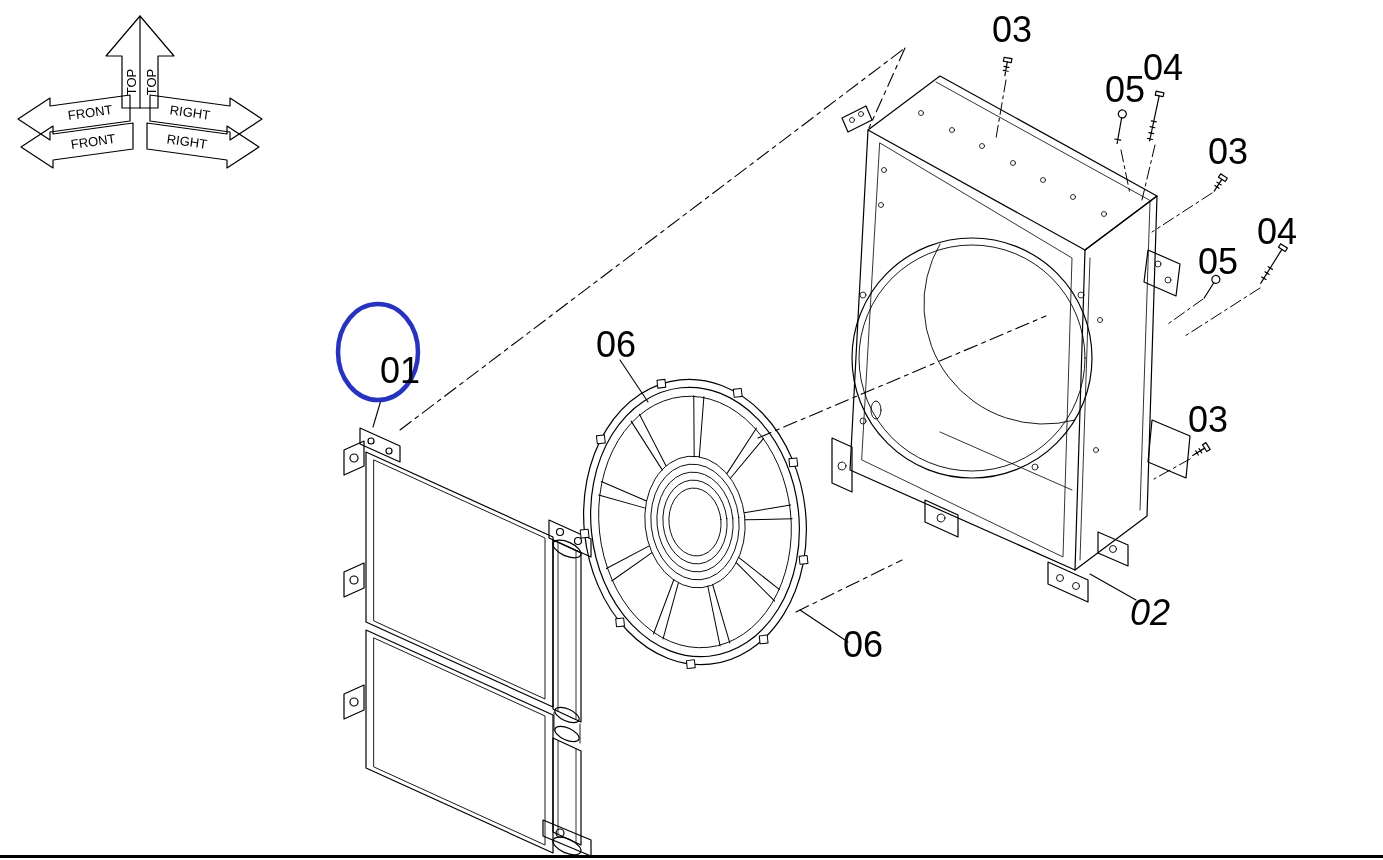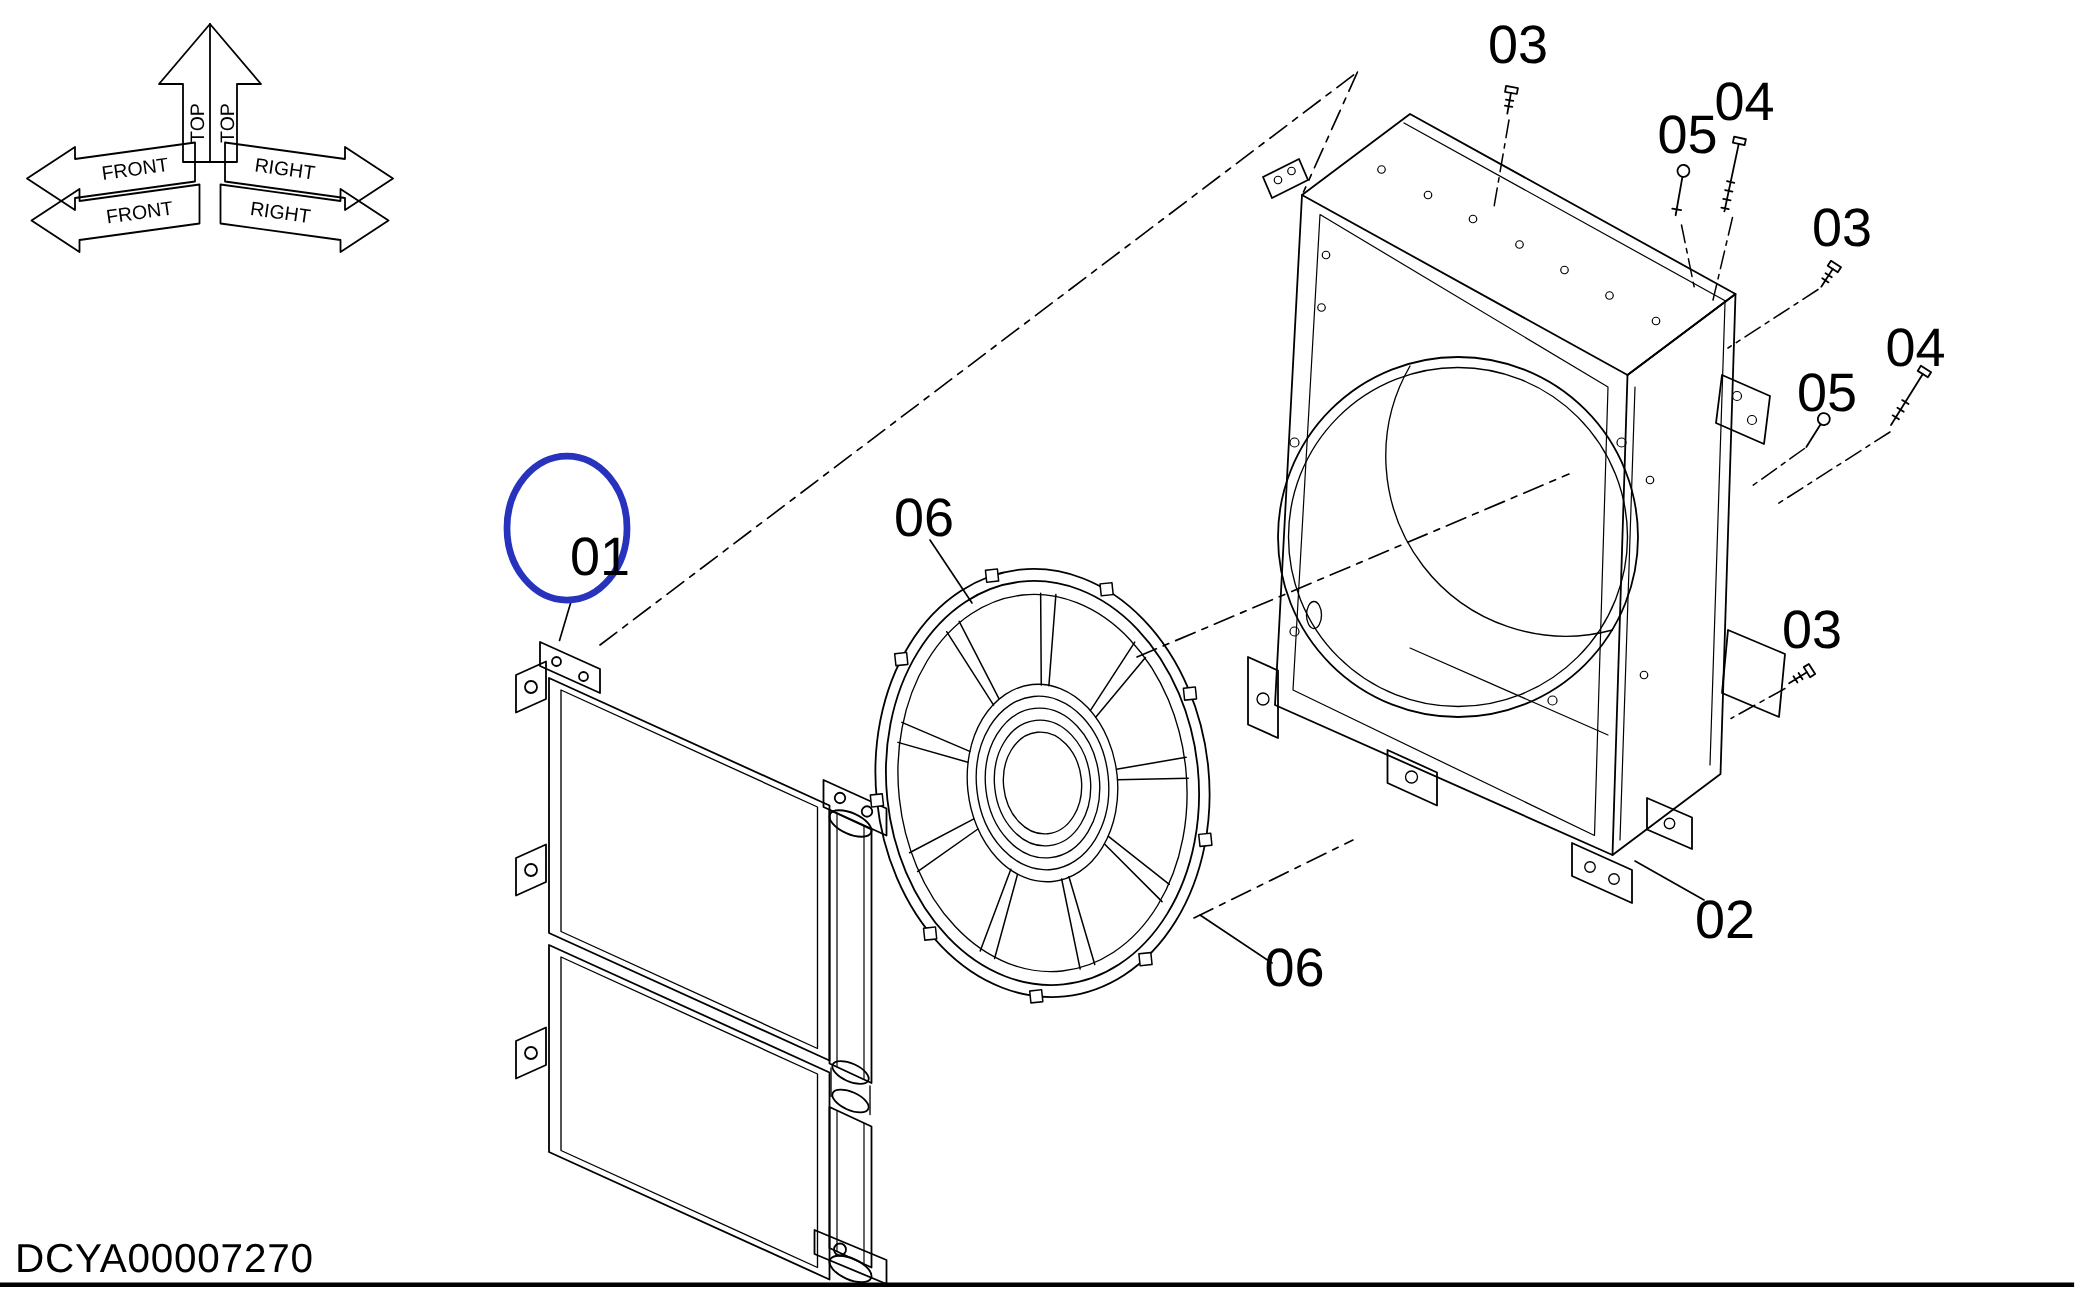--- a/index.html
+++ b/index.html
@@ -241,25 +241,24 @@
       <path d="M1136,600 L1090,574"></path>
     </g>
 
     <ellipse cx="378" cy="352" rx="40" ry="48" fill="none" stroke-width="4.5" stroke="#2733bd"></ellipse>
   </g>
 </svg>
 
 <div class="callout" style="left:400px;top:371px;">01</div>
 <div class="callout" style="left:616px;top:345px;">06</div>
 <div class="callout" style="left:863px;top:645px;">06</div>
-<div class="callout" style="left:1150px;top:613px;">02</div>
+<div class="callout" style="left:1150px;top:613px;font-style:italic;">02</div>
 <div class="callout" style="left:1012px;top:30px;">03</div>
 <div class="callout" style="left:1163px;top:68px;">04</div>
 <div class="callout" style="left:1125px;top:90px;">05</div>
 <div class="callout" style="left:1228px;top:152px;">03</div>
 <div class="callout" style="left:1277px;top:232px;">04</div>
 <div class="callout" style="left:1218px;top:262px;">05</div>
 <div class="callout" style="left:1208px;top:420px;">03</div>
 
-<div class="drawing-number">DCYA00007270</div>
 <div class="sheet-border"></div>
 
 </div>
 
 </body></html>

